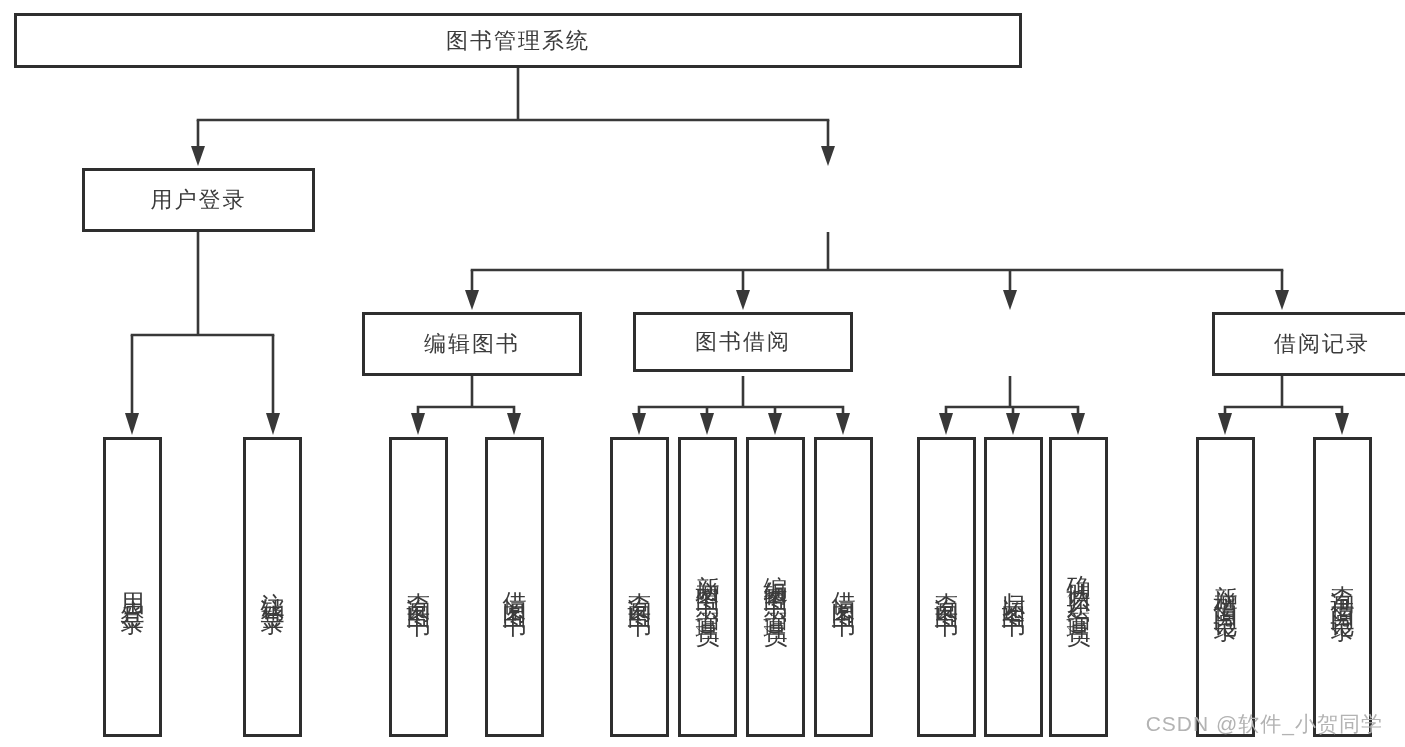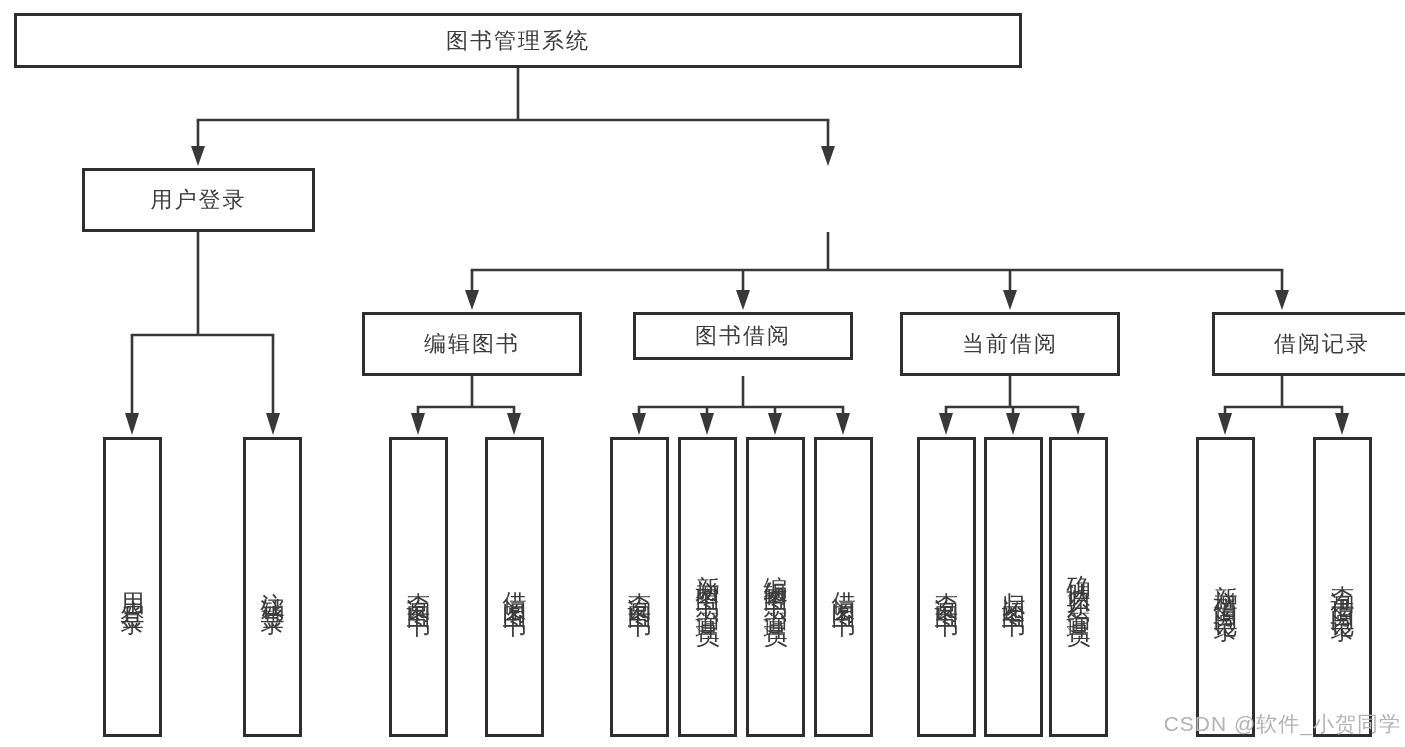--- a/index.html
+++ b/index.html
@@ -28,21 +28,21 @@
   .leaf{
     writing-mode:vertical-rl;
     text-orientation:mixed;
     font-size:24px;
     letter-spacing:7px;
     line-height:1;
     white-space:normal;
   }
   .watermark{
     position:absolute;
-    right:4px;
+    right:22px;
     bottom:9px;
     font-size:21px;
     color:#b3b3b3;
     letter-spacing:1px;
     z-index:3;
   }
 </style>
 </head>
 <body>
 
@@ -95,22 +95,21 @@
       <polygon points="1218,413 1232,413 1225,435"></polygon>
       <polygon points="1335,413 1349,413 1342,435"></polygon>
     </g>
   </svg>
 
   <div class="node" style="left:14px;top:13px;width:1008px;height:55px">图书管理系统</div>
 
   <div class="node" style="left:82px;top:168px;width:233px;height:64px">用户登录</div>
 
   <div class="node" style="left:362px;top:312px;width:220px;height:64px">编辑图书</div>
-  <div class="node" style="left:633px;top:312px;width:220px;height:48px">图书借阅</div>
-  <div class="node" style="left:900px;top:312px;width:220px;height:64px">当前借阅</div>
+  <div class="node" style="left:633px;top:312px;width:220px;height:60px">图书借阅</div>
   <div class="node" style="left:1212px;top:312px;width:220px;height:64px">借阅记录</div>
 
   <div class="node leaf" style="left:103px;top:437px;width:59px;height:300px">用户登录</div>
   <div class="node leaf" style="left:243px;top:437px;width:59px;height:300px">注销登录</div>
 
   <div class="node leaf" style="left:389px;top:437px;width:59px;height:300px">查询图书</div>
   <div class="node leaf" style="left:485px;top:437px;width:59px;height:300px">借阅图书</div>
 
   <div class="node leaf" style="left:610px;top:437px;width:59px;height:300px">查询图书</div>
   <div class="node leaf" style="left:678px;top:437px;width:59px;height:300px">新增图书（管理员）</div>

